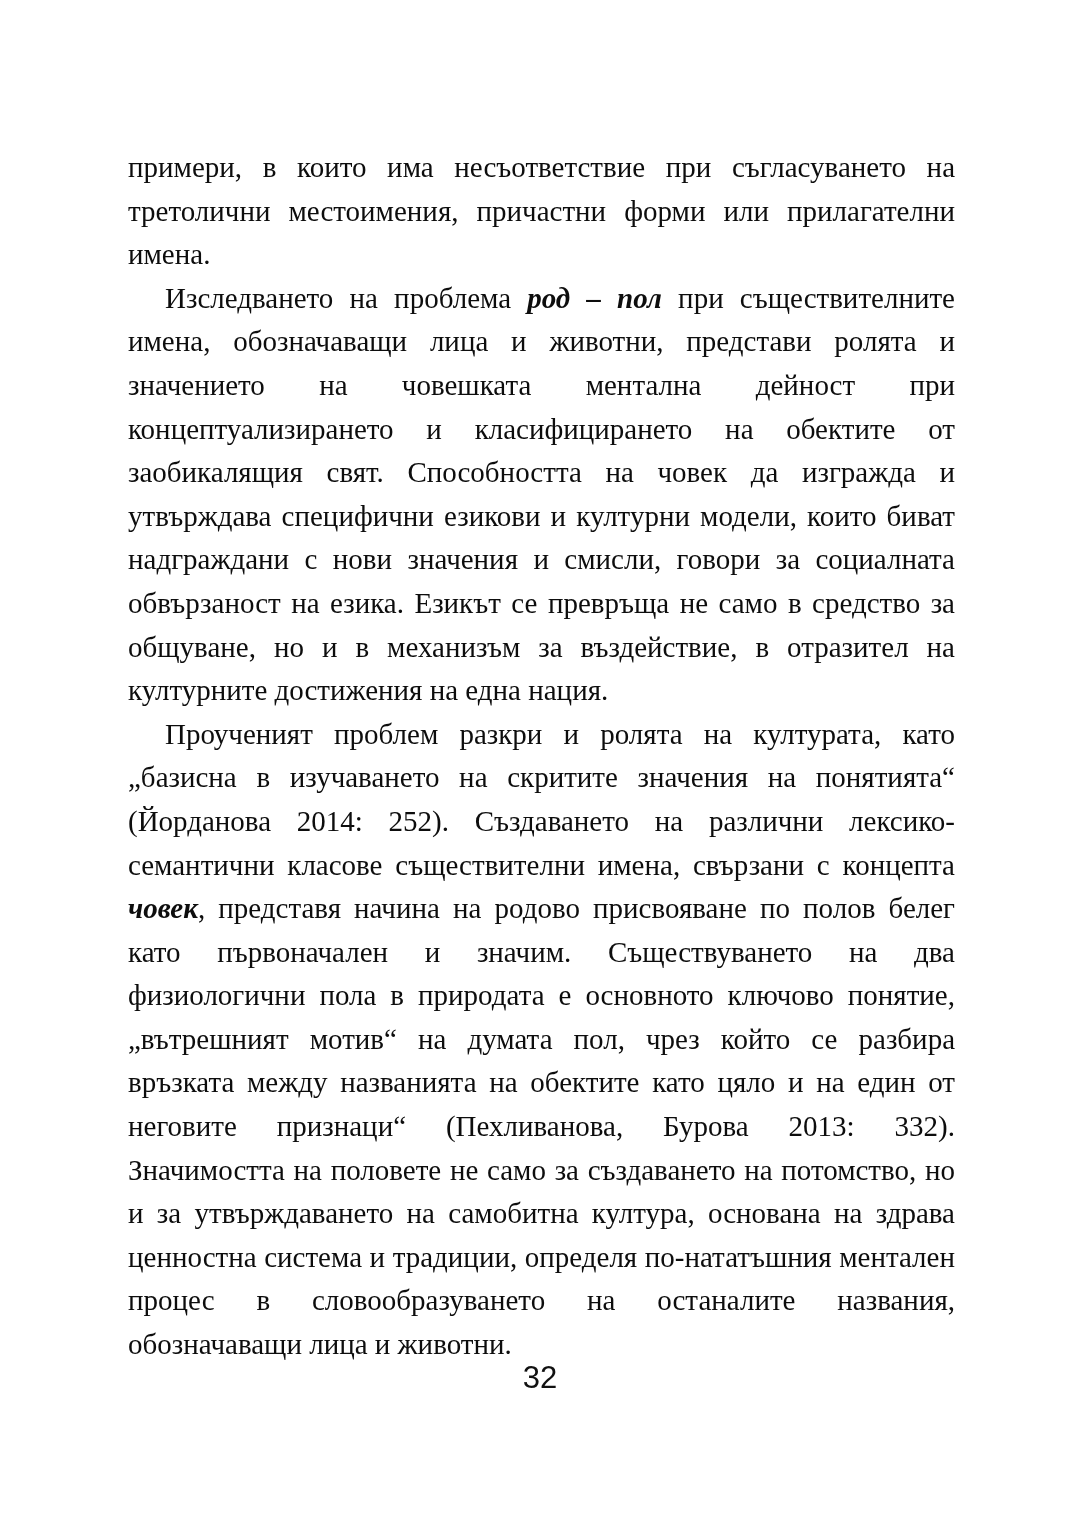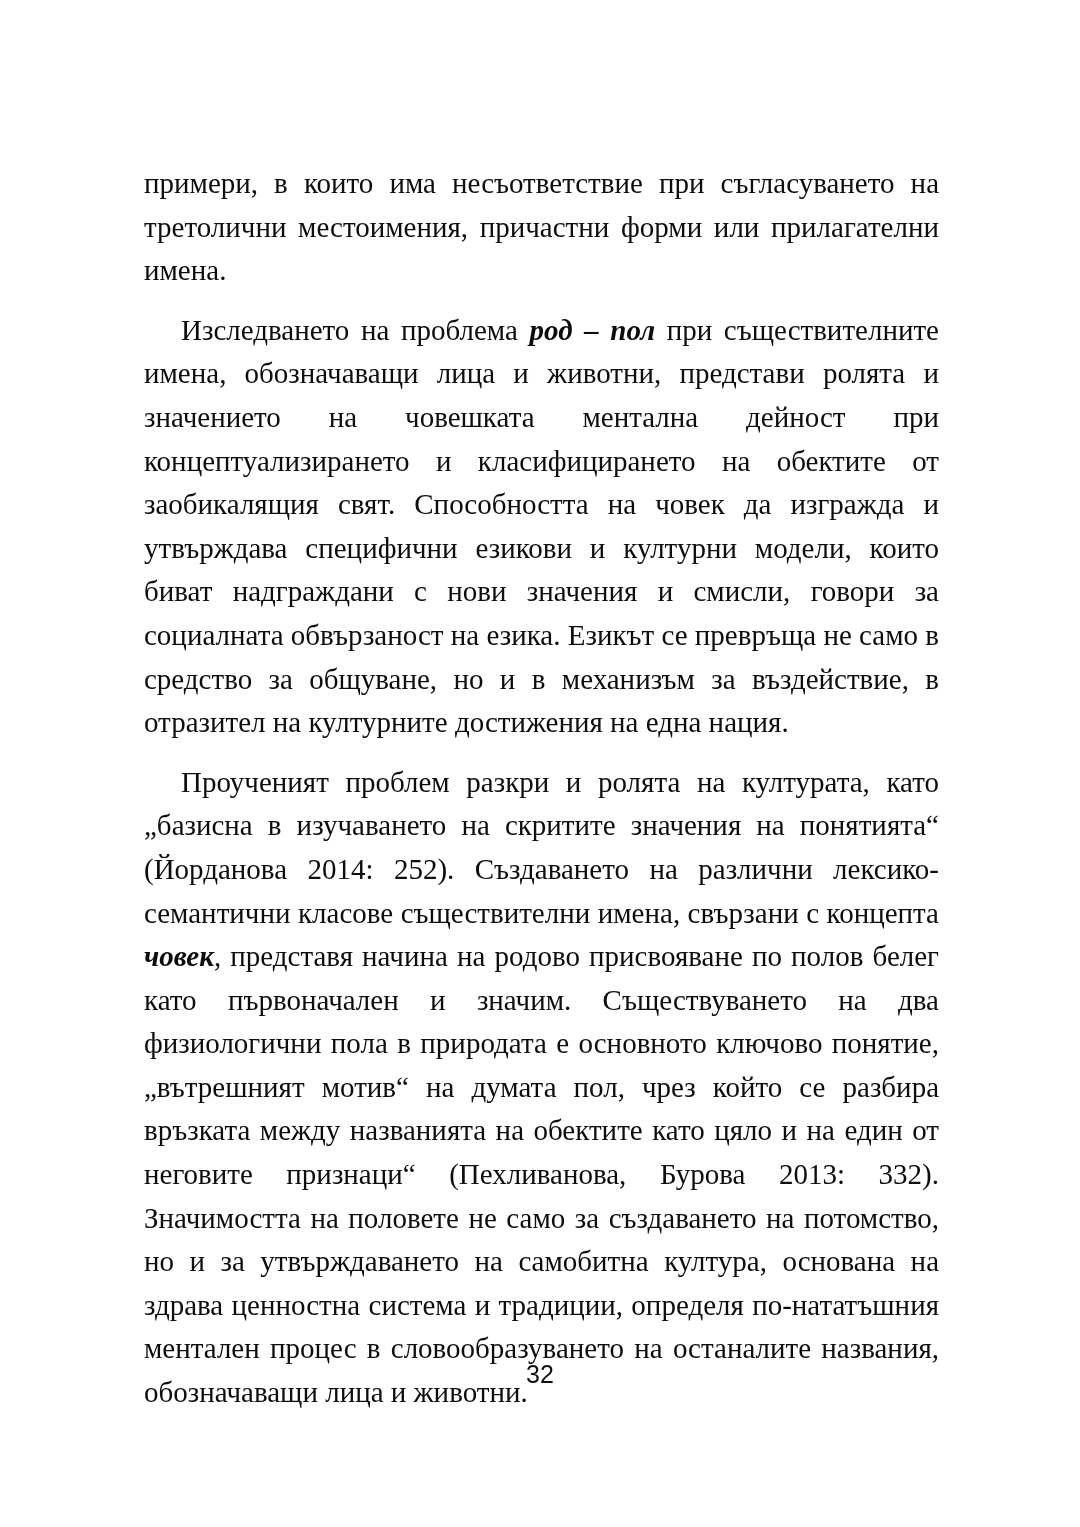--- a/index.html
+++ b/index.html
@@ -19,38 +19,38 @@
     left: 128px;
     top: 146px;
     width: 827px;
     font-family: "Liberation Serif", "DejaVu Serif", serif;
     font-size: 29px;
     line-height: 43.6px;
     color: #0d0d0d;
     text-align: justify;
   }
   .para {
-    margin: 16px;
+    margin: 0;
     padding: 0;
   }
   .para.indent {
     text-indent: 37px;
   }
   .para em {
     font-style: italic;
     font-weight: bold;
   }
   .page-number {
     position: absolute;
     top: 1360px;
     left: 0;
     width: 100%;
     text-align: center;
     font-family: "Liberation Sans", "DejaVu Sans", sans-serif;
-    font-size: 25px;
+    font-size: 31px;
     color: #111111;
   }
 </style>
 </head>
 <body>
 
 <div class="page">
   <div class="content">
       <p class="para"><span>примери, в които има несъответствие при съгласуването на третолични местоимения, причастни форми или прилагателни имена.</span></p>
       <p class="para indent"><span>Изследването на проблема </span><em>род – пол</em><span> при съществителните имена, обозначаващи лица и животни, представи ролята и значението на човешката ментална дейност при концептуализирането и класифицирането на обектите от заобикалящия свят. Способността на човек да изгражда и утвърждава специфични езикови и културни модели, които биват надграждани с нови значения и смисли, говори за социалната обвързаност на езика. Езикът се превръща не само в средство за общуване, но и в механизъм за въздействие, в отразител на културните достижения на една нация.</span></p>

